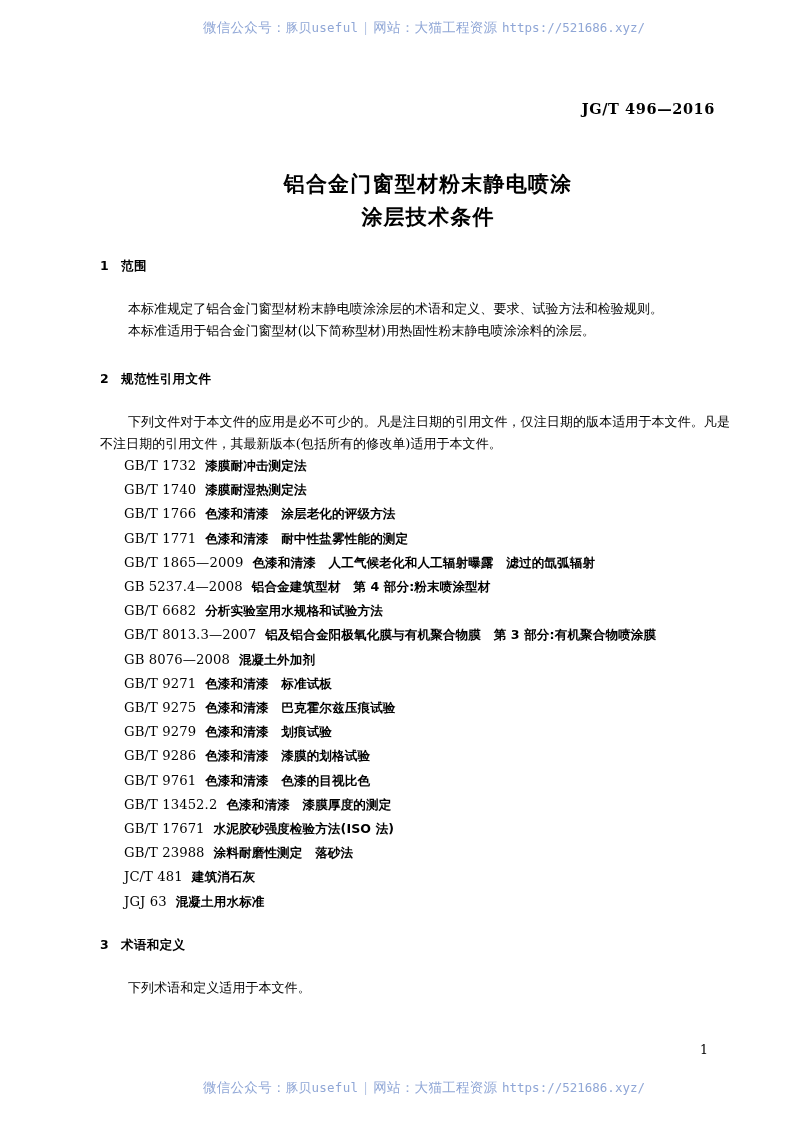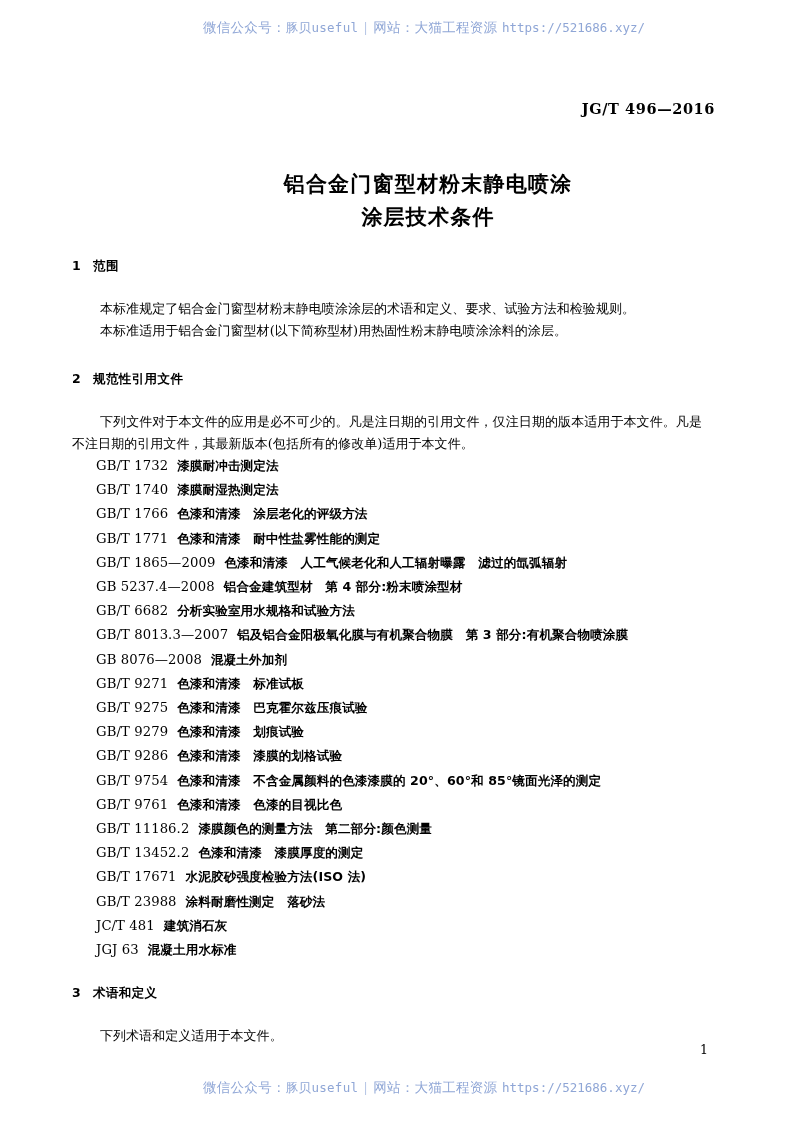--- a/index.html
+++ b/index.html
@@ -78,21 +78,21 @@
     line-height: 33px;
     letter-spacing: 1.2px;
     margin-left: 28px;
   }
   .doc-title .t-line { display: block; }
 
   
   .content {
     position: absolute;
     top: 258px;
-    left: 72px;
+    left: 100px;
     width: 630px;
   }
 
   .sec-head {
     font-family: "DejaVu Sans", "Liberation Sans", sans-serif;
     font-weight: bold;
     font-size: 12.5px;
     letter-spacing: 0.4px;
     margin: 0;
   }
@@ -182,23 +182,21 @@
         <li><span class="ref-code">GB/T 1771</span><span class="ref-title">色漆和清漆　耐中性盐雾性能的测定</span></li>
         <li><span class="ref-code">GB/T 1865—2009</span><span class="ref-title">色漆和清漆　人工气候老化和人工辐射曝露　滤过的氙弧辐射</span></li>
         <li><span class="ref-code">GB 5237.4—2008</span><span class="ref-title">铝合金建筑型材　第 4 部分:粉末喷涂型材</span></li>
         <li><span class="ref-code">GB/T 6682</span><span class="ref-title">分析实验室用水规格和试验方法</span></li>
         <li><span class="ref-code">GB/T 8013.3—2007</span><span class="ref-title">铝及铝合金阳极氧化膜与有机聚合物膜　第 3 部分:有机聚合物喷涂膜</span></li>
         <li><span class="ref-code">GB 8076—2008</span><span class="ref-title">混凝土外加剂</span></li>
         <li><span class="ref-code">GB/T 9271</span><span class="ref-title">色漆和清漆　标准试板</span></li>
         <li><span class="ref-code">GB/T 9275</span><span class="ref-title">色漆和清漆　巴克霍尔兹压痕试验</span></li>
         <li><span class="ref-code">GB/T 9279</span><span class="ref-title">色漆和清漆　划痕试验</span></li>
         <li><span class="ref-code">GB/T 9286</span><span class="ref-title">色漆和清漆　漆膜的划格试验</span></li>
-        <li><span class="ref-code">GB/T 9754</span><span class="ref-title">色漆和清漆　不含金属颜料的色漆漆膜的 20°、60°和 85°镜面光泽的测定</span></li>
         <li><span class="ref-code">GB/T 9761</span><span class="ref-title">色漆和清漆　色漆的目视比色</span></li>
-        <li><span class="ref-code">GB/T 11186.2</span><span class="ref-title">漆膜颜色的测量方法　第二部分:颜色测量</span></li>
         <li><span class="ref-code">GB/T 13452.2</span><span class="ref-title">色漆和清漆　漆膜厚度的测定</span></li>
         <li><span class="ref-code">GB/T 17671</span><span class="ref-title">水泥胶砂强度检验方法(ISO 法)</span></li>
         <li><span class="ref-code">GB/T 23988</span><span class="ref-title">涂料耐磨性测定　落砂法</span></li>
         <li><span class="ref-code">JC/T 481</span><span class="ref-title">建筑消石灰</span></li>
         <li><span class="ref-code">JGJ 63</span><span class="ref-title">混凝土用水标准</span></li>
       </ul>
 
     <div class="gap-md"></div>
 
     <div class="sec-head"><span class="sec-num">3</span><span>术语和定义</span></div>

